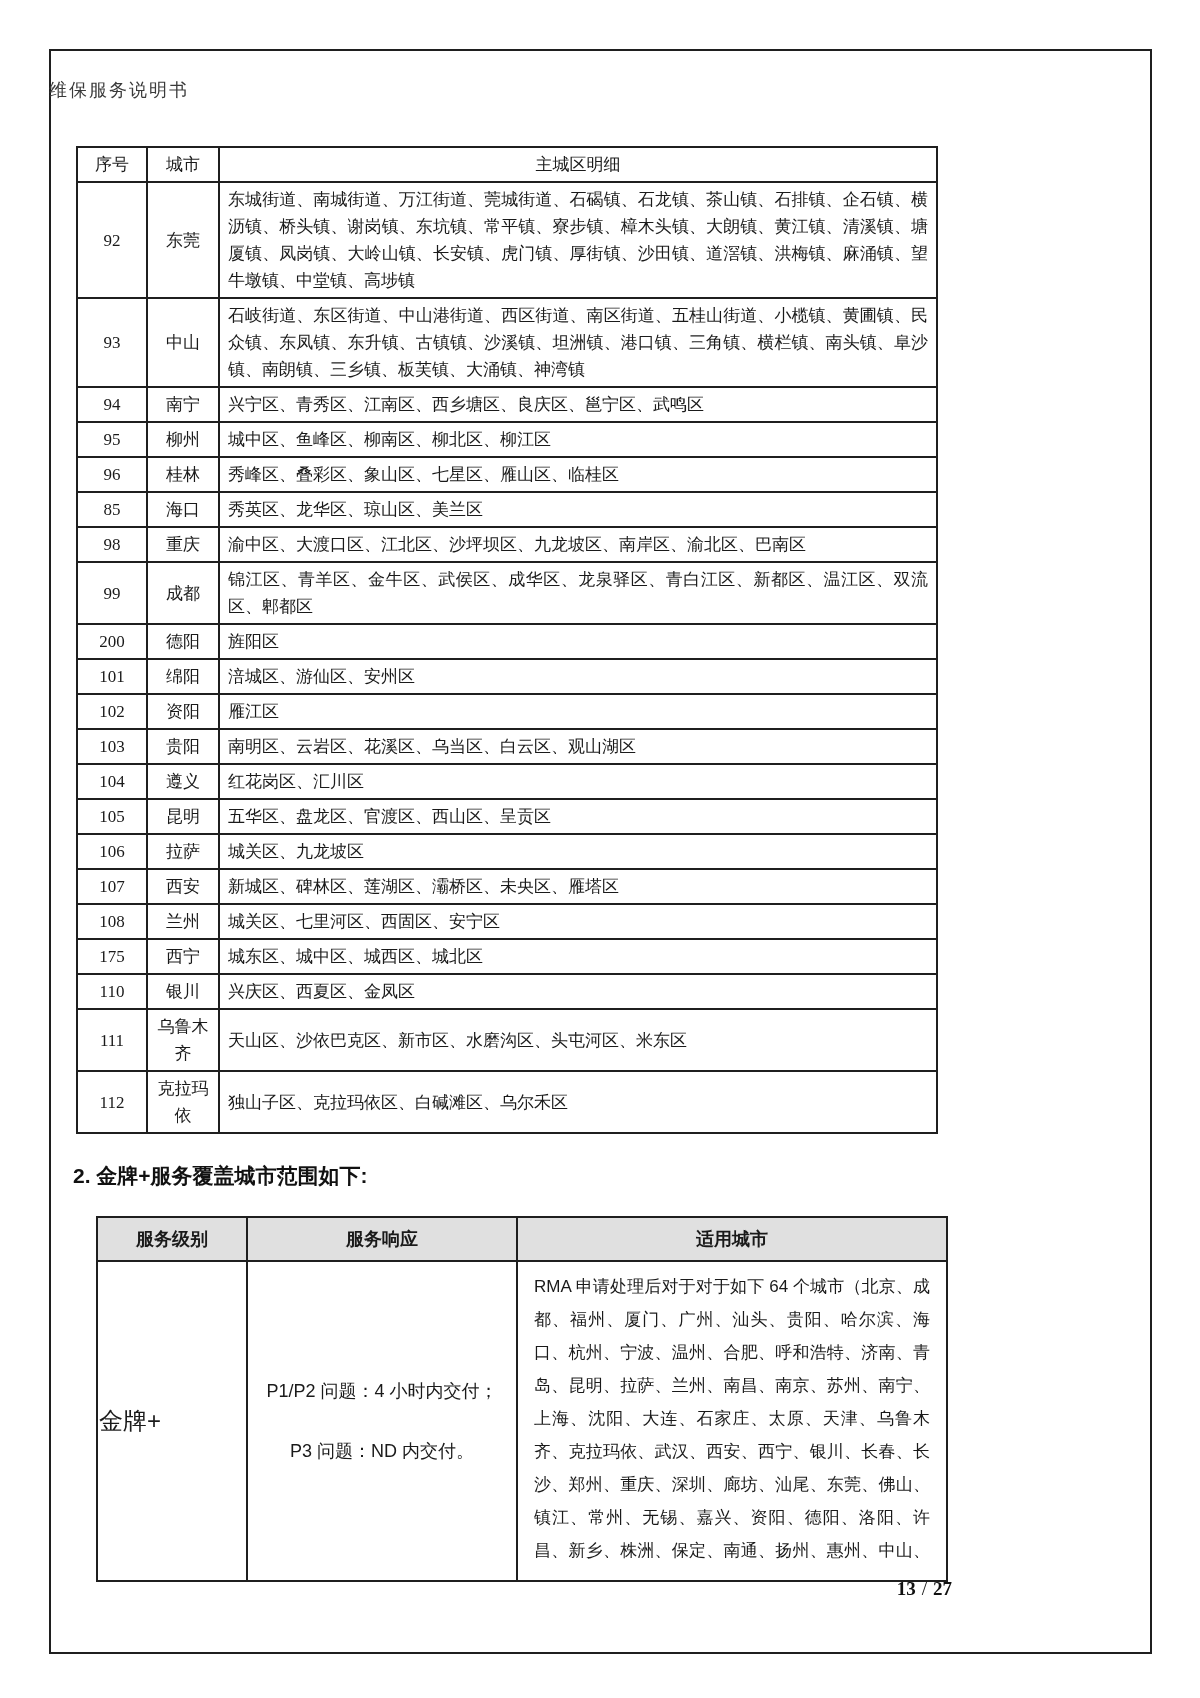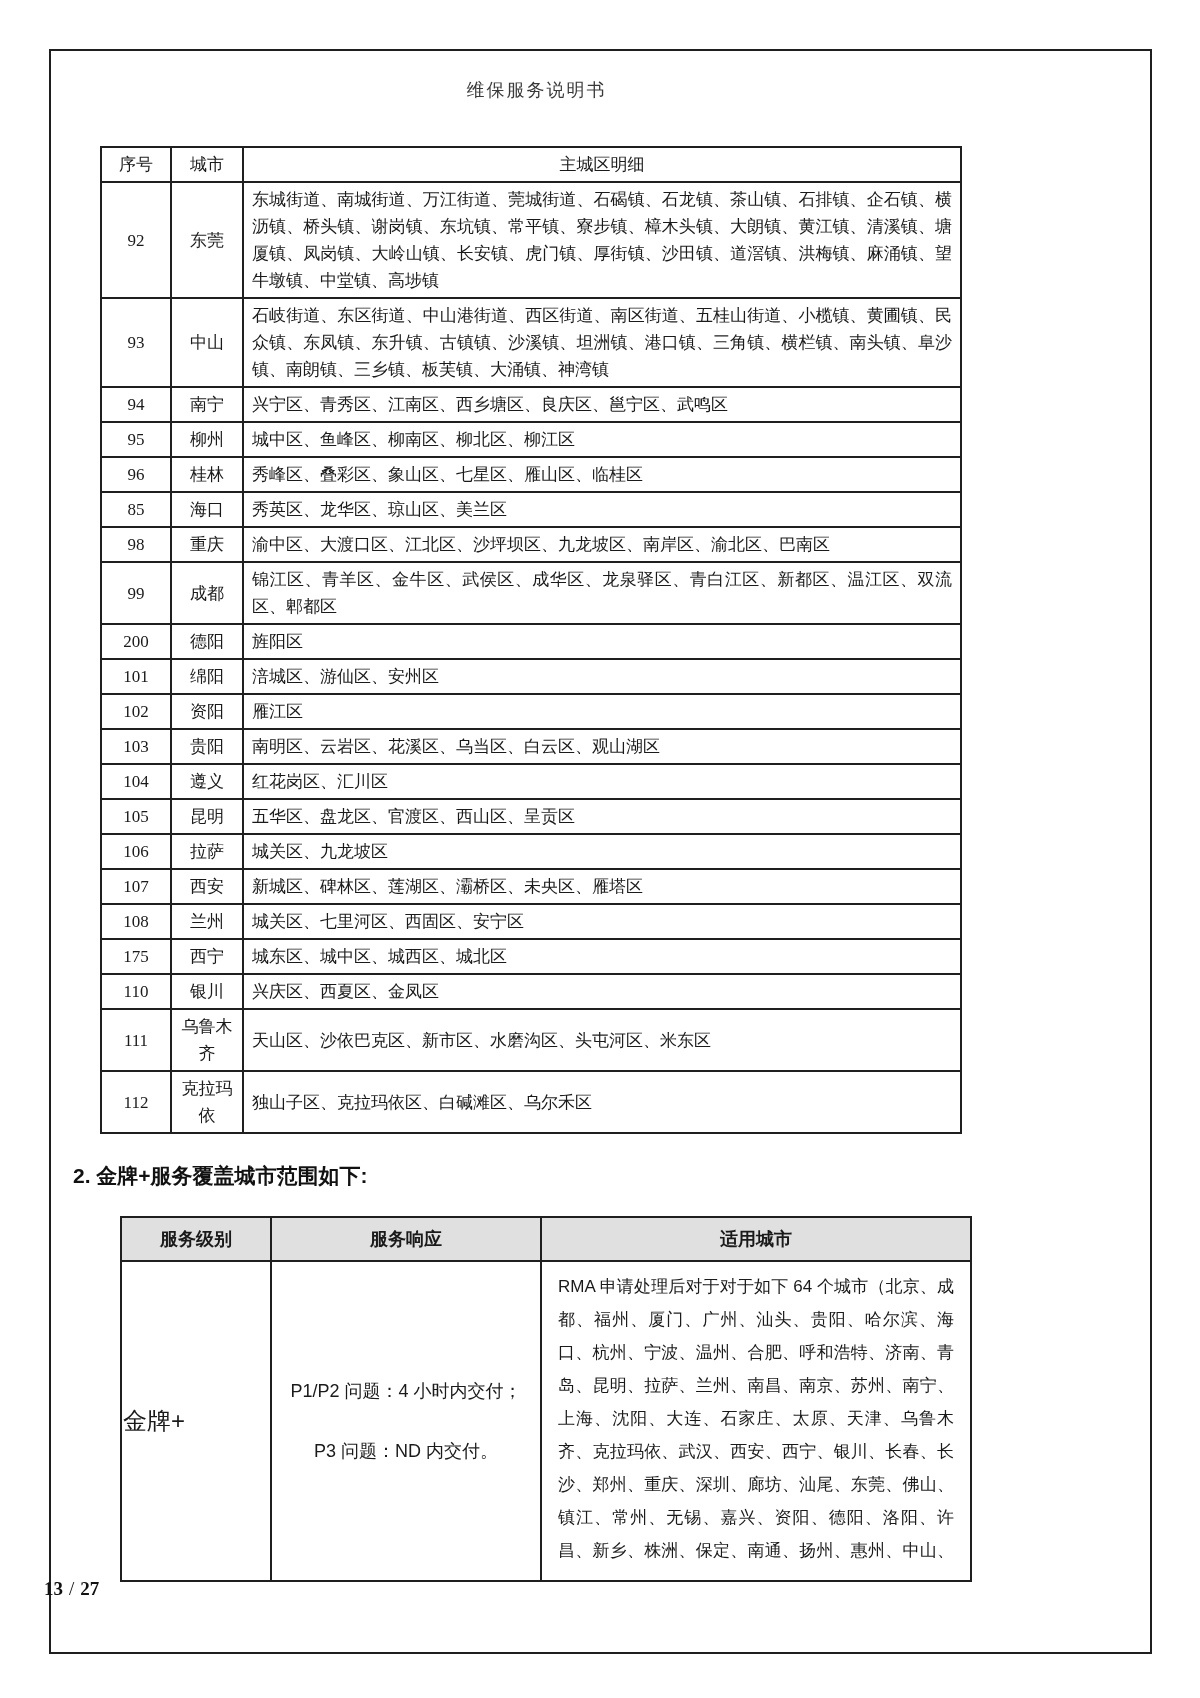--- a/index.html
+++ b/index.html
@@ -16,34 +16,34 @@
     position: absolute;
     left: 49px; top: 49px;
     width: 1103px; height: 1605px;
     border: 2px solid #1f1f1f;
     pointer-events: none;
   }
   .doc-header {
     position: absolute;
     left: 49px; top: 78px;
     width: 975px;
-    text-align: center;
+    text-align: left;
     font-size: 18px;
     letter-spacing: 2px;
     color: #3a3a3a;
   }
   .content {
     position: absolute;
     left: 0; top: 146px;
     width: 1200px;
   }
   
   table.city-table {
     border-collapse: collapse;
-    margin-left: 100px;
+    margin-left: 76px;
     width: 860px;
     table-layout: fixed;
     font-size: 17px;
   }
   table.city-table th, table.city-table td {
     border: 2px solid #1f1f1f;
     font-weight: normal;
     line-height: 27px;
     padding: 3px 8px;
     vertical-align: middle;
@@ -62,21 +62,21 @@
   .section-heading {
     margin: 28px 0 26px 73px;
     font-family: "Liberation Sans", "DejaVu Sans", sans-serif;
     font-weight: bold;
     font-size: 21px;
     color: #111;
   }
   
   table.service-table {
     border-collapse: collapse;
-    margin-left: 120px;
+    margin-left: 96px;
     width: 850px;
     table-layout: fixed;
     font-family: "Liberation Sans", "DejaVu Sans", sans-serif;
     font-size: 17px;
   }
   table.service-table th, table.service-table td {
     border: 2px solid #1f1f1f;
   }
   table.service-table th {
     background: #e0e0e0;
@@ -111,24 +111,23 @@
     overflow: hidden;
     line-height: 33px;
     font-size: 17px;
     text-align: justify;
   }
   
   .doc-footer {
     position: absolute;
     left: 0; top: 1578px;
     width: 952px;
-    text-align: left;
+    text-align: right;
     font-size: 19px;
     color: #111;
-    margin-left: 44px;
   }
   .doc-footer b { font-weight: bold; }
   .doc-footer .sep { padding: 0 6px; font-weight: normal; }
 </style>
 </head>
 <body>
 
 <div class="page-border"></div>
 
 <div class="doc-header">

